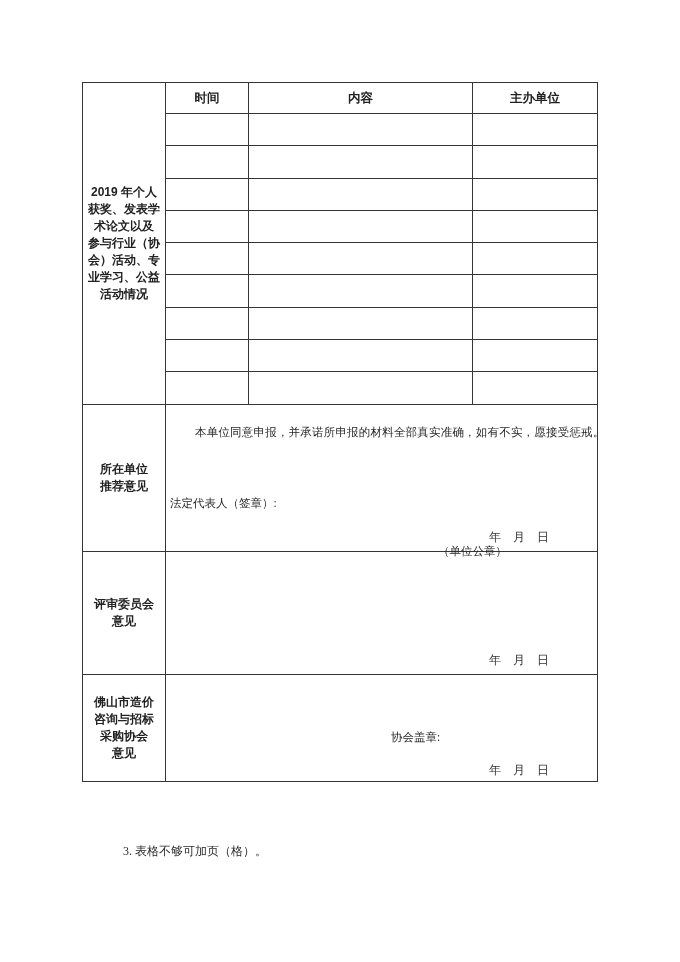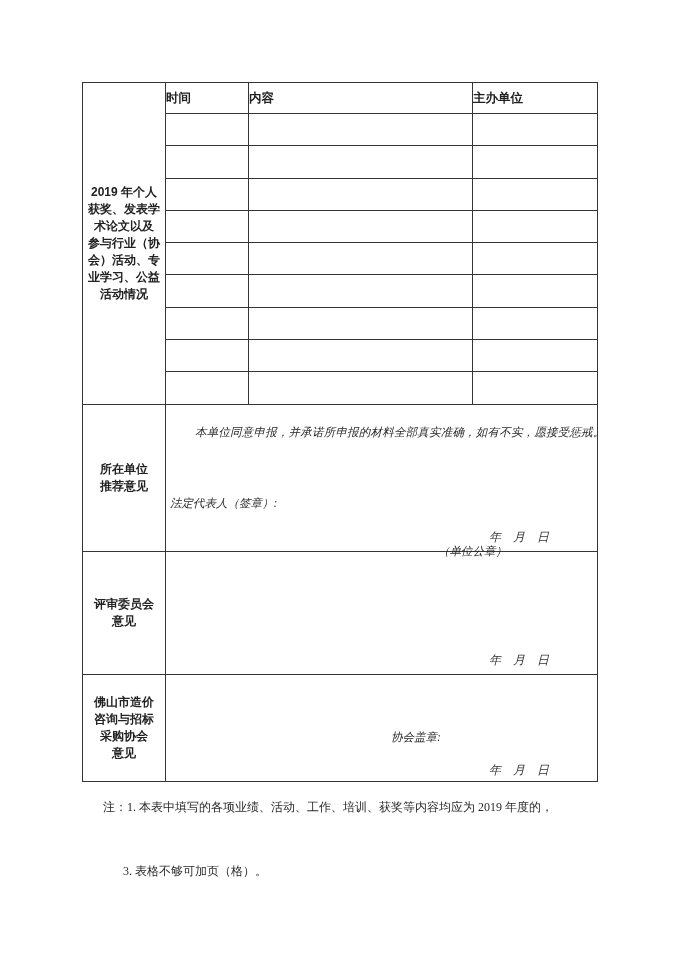--- a/index.html
+++ b/index.html
@@ -29,32 +29,31 @@
     text-align:center;
     vertical-align:middle;
     font-weight:bold;
     font-size:12px;
     line-height:17px;
     white-space:pre-line;
     font-family:"Liberation Sans", sans-serif;
     color:#222;
   }
   .head-cell{
-    text-align:left;
+    text-align:center;
     vertical-align:middle;
     font-weight:bold;
     font-size:12.5px;
     font-family:"Liberation Sans", sans-serif;
     color:#222;
   }
   .content-cell{
     position:relative;
     font-size:11.5px;
     color:#2a2a2a;
-    font-style:italic;
   }
   .declaration{
     position:absolute;top:20px;left:6px;right:0;
     text-indent:2em;
     white-space:nowrap;
     letter-spacing:0.2px;
   }
   .legal-rep{position:absolute;top:91px;left:4px;white-space:nowrap;}
   .unit-seal{position:absolute;top:91px;left:272px;white-space:nowrap;margin-top:48px;}
   .assoc-seal{position:absolute;top:55px;left:225px;white-space:nowrap;}
@@ -167,17 +166,16 @@
 意见</td>
         <td class="content-cell" colspan="3">
           <div class="assoc-seal">协会盖章:</div>
           <div class="date-line d4">年　月　日</div>
         </td>
       </tr>
     </tbody>
   </table>
 
   <div class="notes">
-    <div class="note-line n1">注：1. 本表中填写的各项业绩、活动、工作、培训、获奖等内容均应为 2019 年度的，</div>
     <div class="note-line n4">3. 表格不够可加页（格）。</div>
   </div>
 
 </div>
 
 </body></html>

